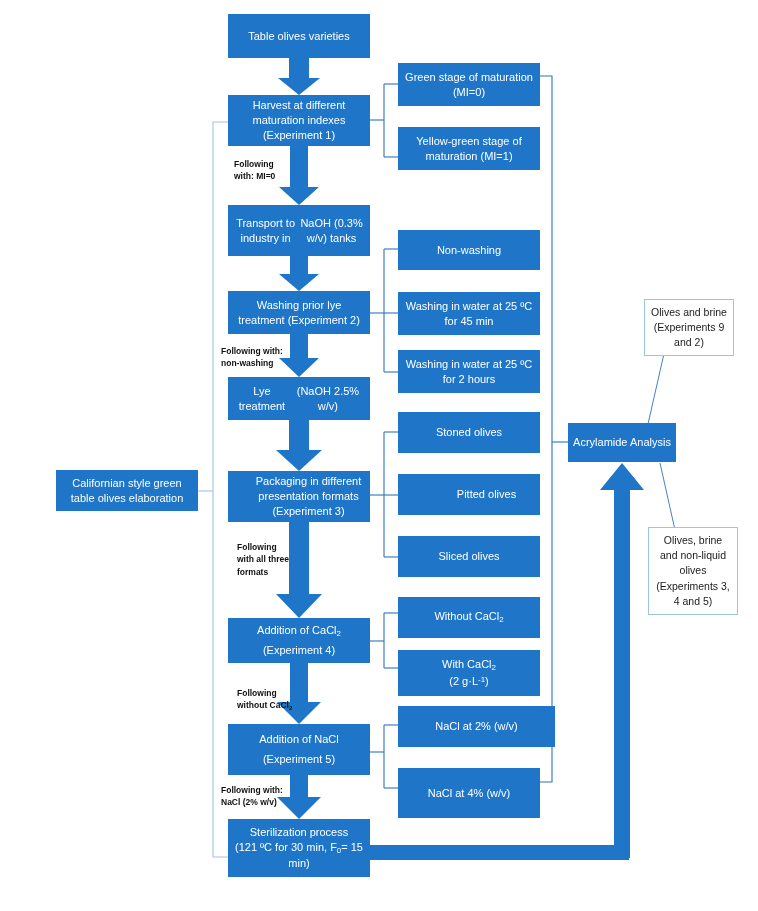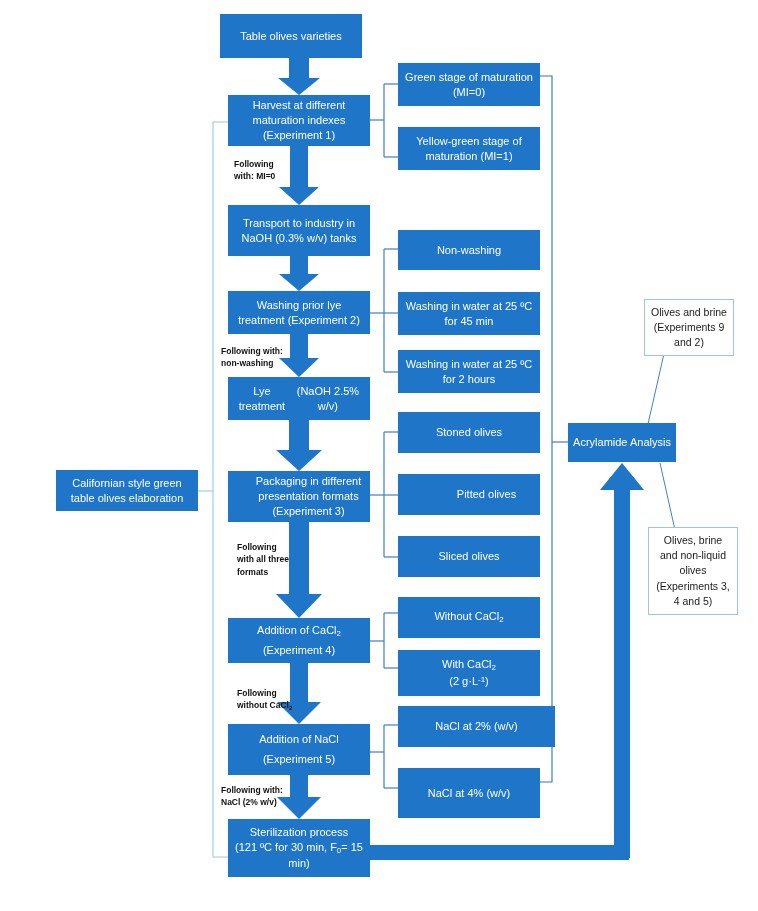--- a/index.html
+++ b/index.html
@@ -165,31 +165,31 @@
       <path d="M228,122 L213,122 L213,857 L228,857"></path>
       <path d="M213,491 L198,491"></path>
     </g>
 
     <g stroke="#2E75B6" stroke-width="0.9" fill="none">
       <path d="M668,336 L648,424"></path>
       <path d="M660,463 L690,597"></path>
     </g>
   </svg>
 
-  <div class="box" style="left:220px; top:14px; width:142px; height:44px;">
+  <div class="box" style="left:228px; top:14px; width:142px; height:44px;">
     <span>Table olives varieties</span>
   </div>
 
   <div class="box" style="left:228px; top:95px; width:142px; height:51px; flex-direction:column;">
     <span>Harvest at different</span>
     <span>maturation indexes</span>
     <span>(Experiment 1)</span>
   </div>
 
-  <div class="box" style="left:228px; top:205px; width:142px; height:51px; flex-direction:column;">
+  <div class="box" style="left:228px; top:205px; width:142px; height:51px; flex-direction:row;">
     <span>Transport to industry in</span>
     <span>NaOH (0.3% w/v) tanks</span>
   </div>
 
   <div class="box" style="left:228px; top:291px; width:142px; height:43px; flex-direction:column;">
     <span>Washing prior lye</span>
     <span>treatment (Experiment 2)</span>
   </div>
 
   <div class="box" style="left:228px; top:377px; width:142px; height:43px; flex-direction:row; justify-content:space-evenly;">

